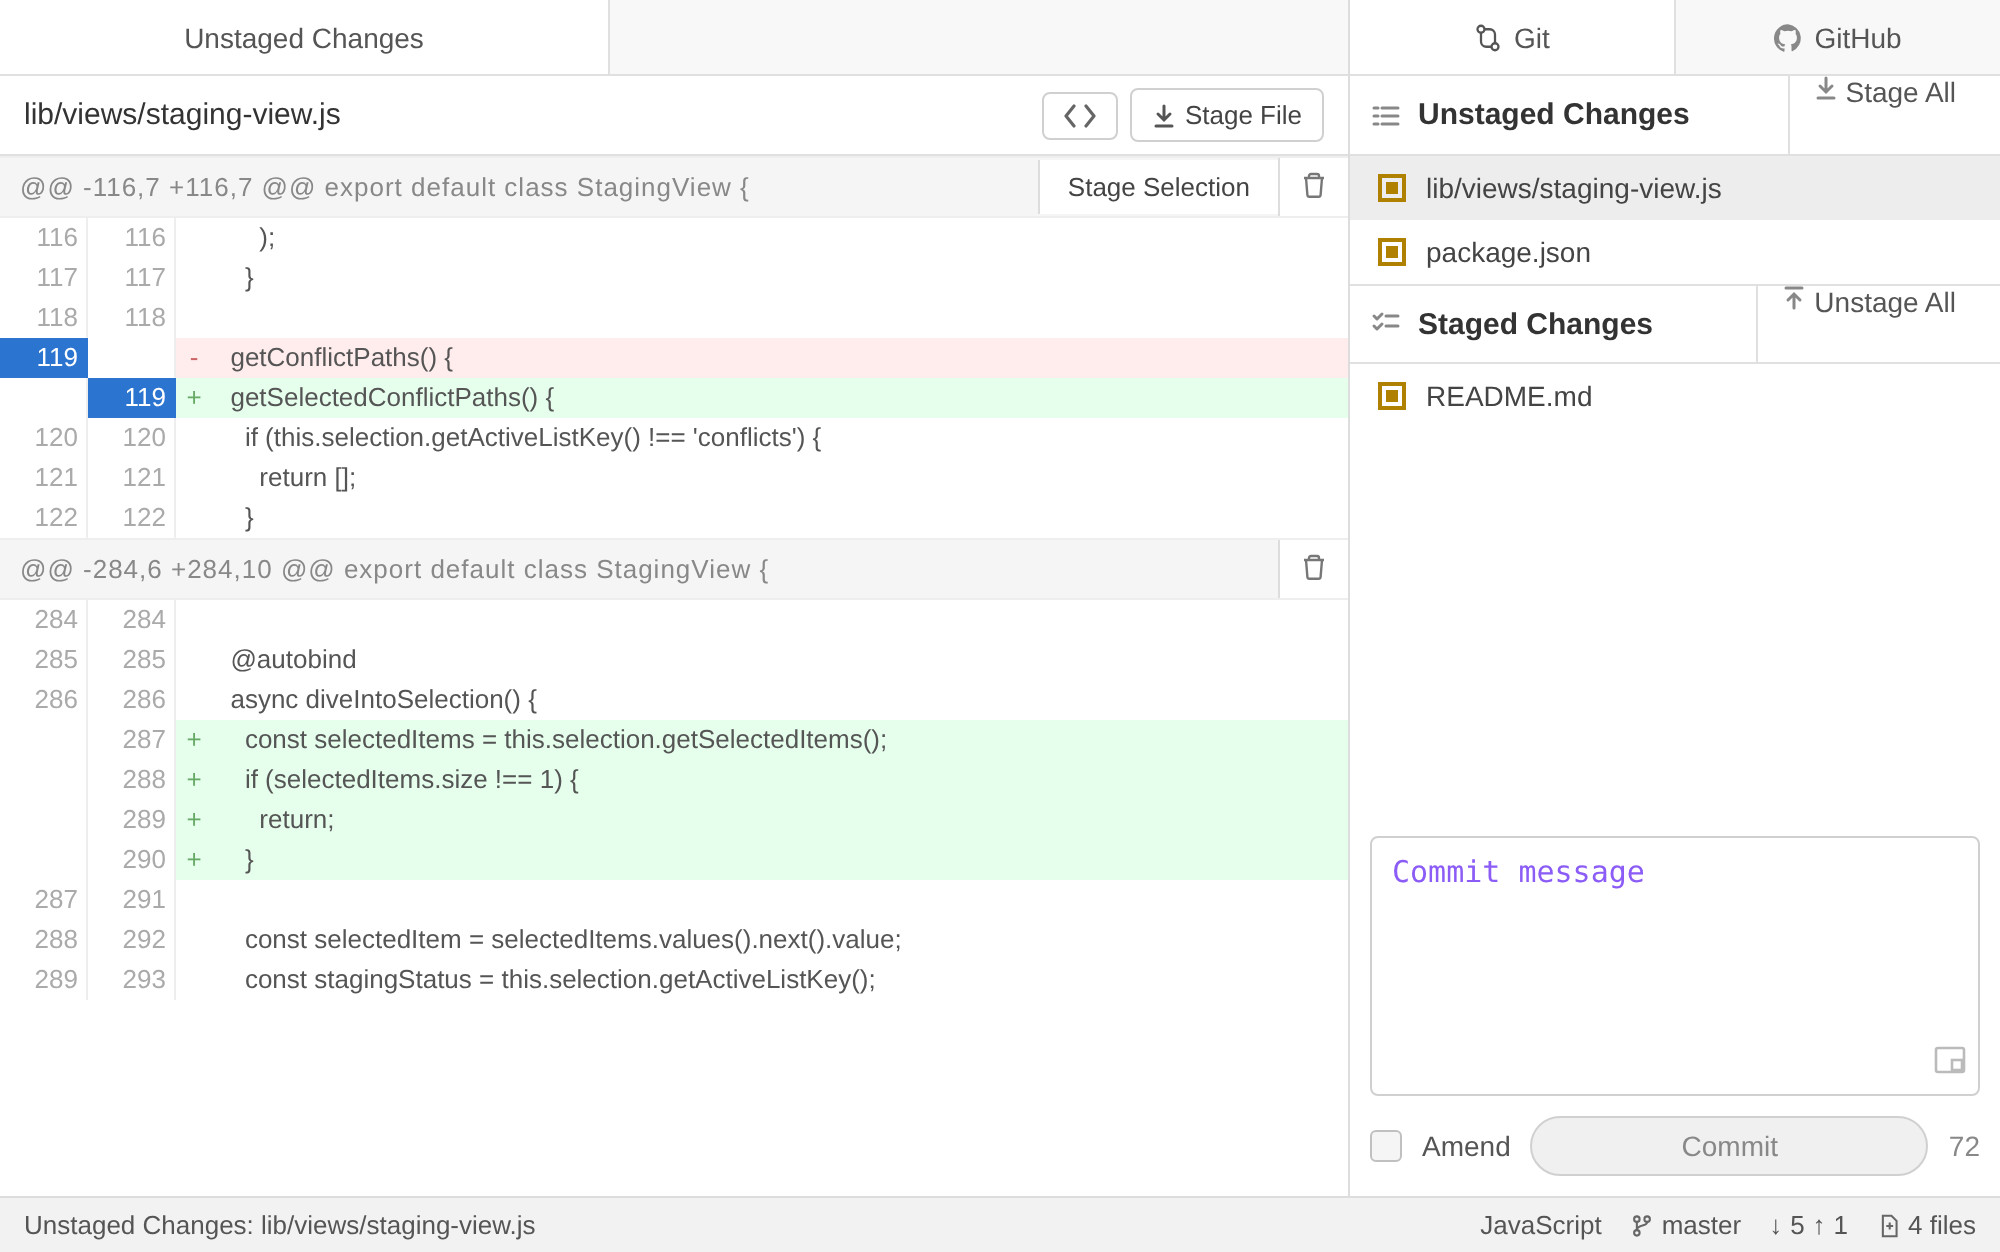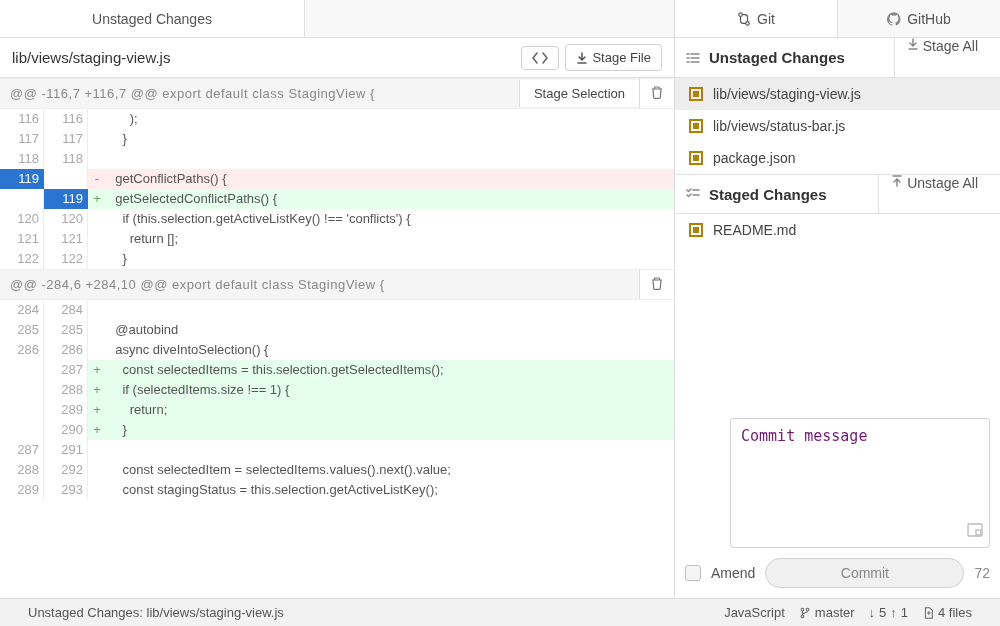--- a/index.html
+++ b/index.html
@@ -44,30 +44,30 @@
 .section-title { flex: 1; font-weight: 600; font-size: 15px; color: #333; display: flex; align-items: center; gap: 8px; }
 .section-action { border-left: 1px solid #e0e0e0; padding: 0 12px; height: 100%; display: flex; gap: 4px; cursor: pointer; color: #555; font-size: 14px; }
 
 .file-list { }
 .file-item { display: flex; align-items: center; gap: 10px; padding: 8px 14px; cursor: pointer; font-size: 14px; color: #444; }
 .file-item.selected { background: #ededed; }
 .status-box { width: 14px; height: 14px; border: 2px solid #b08000; display: flex; align-items: center; justify-content: center; }
 .status-box::after { content: ""; width: 6px; height: 6px; background: #b08000; }
 
 .commit-area { margin-top: auto; padding: 10px; display: flex; flex-direction: column; gap: 10px; }
-.commit-msg { border: 1px solid #d0d0d0; border-radius: 4px; height: 130px; padding: 8px 10px; font-family: Menlo, monospace; font-size: 15px; color: #701a75; position: relative; margin-left: 45px; }
+.commit-msg { border: 1px solid #d0d0d0; border-radius: 4px; height: 130px; padding: 8px 10px; font-family: Menlo, monospace; font-size: 15px; color: #8b5cf6; position: relative; }
 .expand-icon { position: absolute; right: 6px; bottom: 6px; color: #bbb; }
 .commit-row { display: flex; align-items: center; gap: 10px; }
 .checkbox { width: 16px; height: 16px; border: 1px solid #c0c0c0; border-radius: 3px; background: #f5f5f5; }
 .amend-label { font-size: 14px; color: #555; }
 .commit-btn { flex: 1; background: #f0f0f0; border: 1px solid #d0d0d0; border-radius: 15px; padding: 6px 0; text-align: center; color: #888; font-size: 14px; }
 .char-count { color: #888; font-size: 14px; }
 
 
-.status-bar { height: 28px; background: #f2f2f2; border-top: 1px solid #ddd; display: flex; align-items: center; padding: 0 28px; font-size: 13px; color: #555; }
+.status-bar { height: 28px; background: #f2f2f2; border-top: 1px solid #ddd; display: flex; align-items: center; padding: 0 12px; font-size: 13px; color: #555; }
 .status-bar .spacer { flex: 1; }
 .status-item { display: flex; align-items: center; gap: 4px; margin-left: 14px; }
 .status-item svg { width: 12px; height: 12px; }
 </style>
 </head>
 <body>
 
 <div class="main">
   <div class="left">
     <div class="left-tabs">
@@ -243,24 +243,20 @@
         <svg width="12" height="12" viewBox="0 0 12 12">
             <path d="M6 1v6M3 5l3 3 3-3M2 11h8" stroke="#888" stroke-width="1.5" fill="none" stroke-linecap="round"></path>
           </svg>
         <span>Stage All</span>
       </div>
     </div>
     <div class="file-list" id="unstaged-list">
         <div class="file-item selected">
           <div class="status-box"></div>
           <span>lib/views/staging-view.js</span>
-        </div>
-        <div class="file-item">
-          <div class="status-box"></div>
-          <span>lib/views/status-bar.js</span>
         </div>
         <div class="file-item">
           <div class="status-box"></div>
           <span>package.json</span>
         </div>
       </div>
 
     <div class="section-header" style="border-top:1px solid #e0e0e0">
       <div class="section-title">
         <svg width="16" height="16" viewBox="0 0 16 16">

